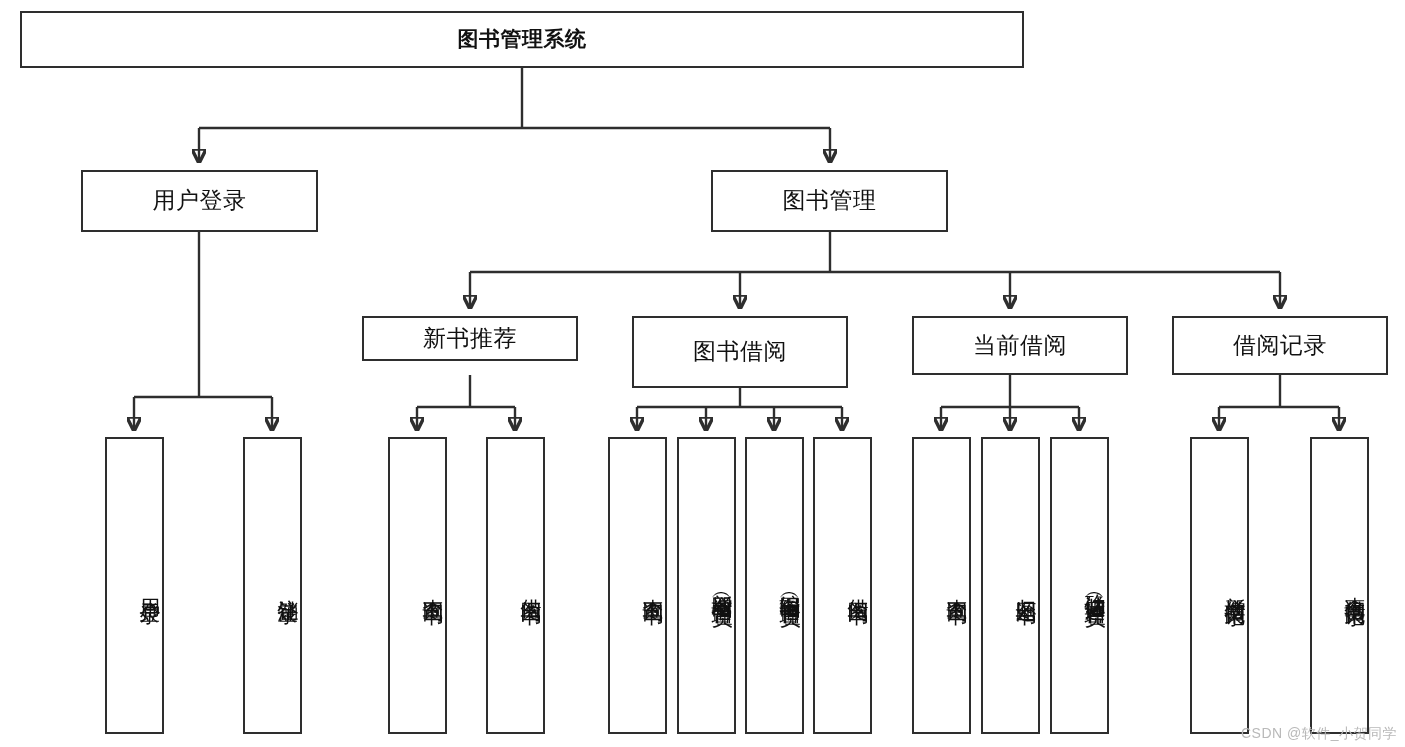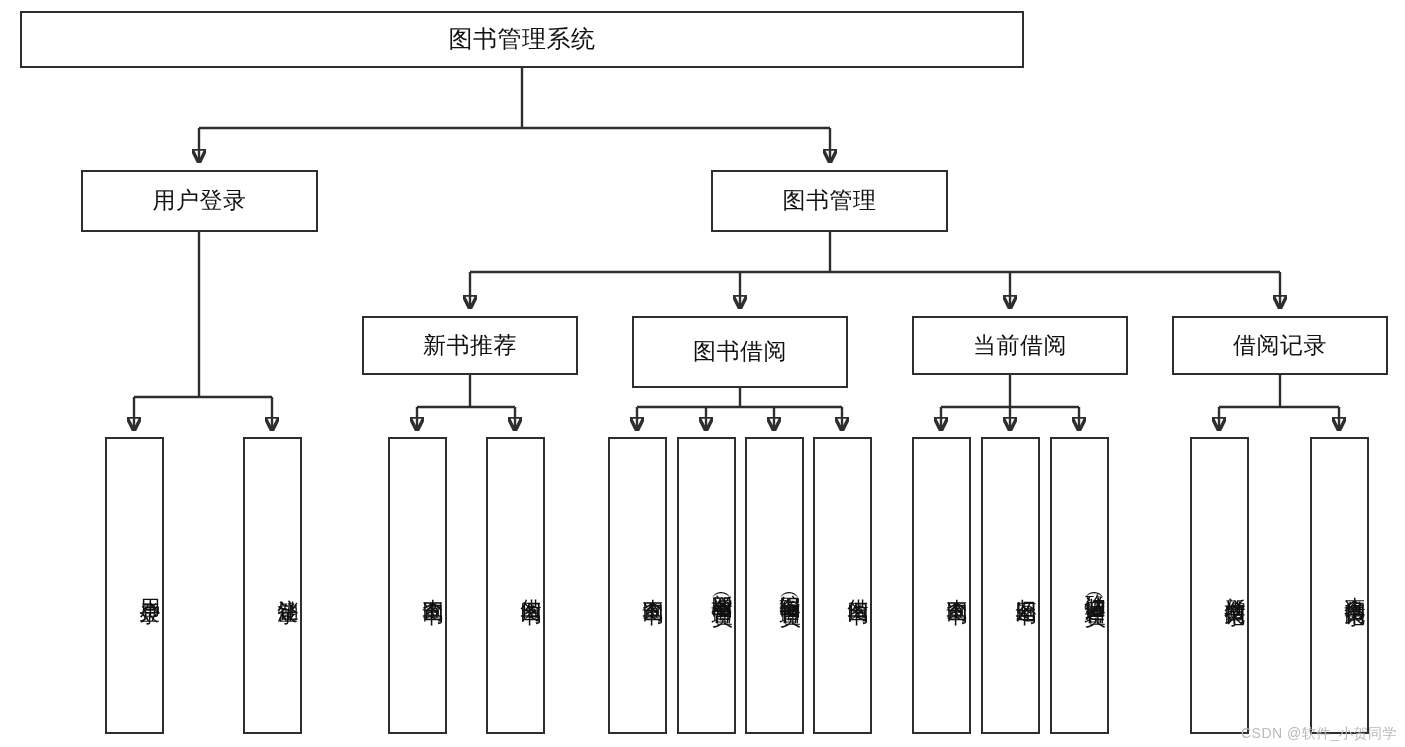--- a/index.html
+++ b/index.html
@@ -42,21 +42,21 @@
     padding: 6px 0;
     align-items: flex-start;
     justify-content: center;
   }
   .node.vert .vlabel {
     writing-mode: vertical-rl;
     text-orientation: upright;
     display: block;
     text-align: left;
   }
-  .node.root { font-size: 24px; }
+  .node.root { font-size: 21px; font-weight: bold; }
   svg.edges {
     position: absolute;
     left: 0;
     top: 0;
     width: 1405px;
     height: 747px;
     pointer-events: none;
   }
   svg.edges line, svg.edges path {
     stroke: #2e2e2e;
@@ -130,21 +130,21 @@
     <span>图书管理系统</span>
   </div>
 
   <div class="node horiz" style="left:81px; top:170px; width:237px; height:62px;">
     <span>用户登录</span>
   </div>
   <div class="node horiz" style="left:711px; top:170px; width:237px; height:62px;">
     <span>图书管理</span>
   </div>
 
-  <div class="node horiz" style="left:362px; top:316px; width:216px; height:59px;">
+  <div class="node horiz" style="left:362px; top:316px; width:216px; height:45px;">
     <span>新书推荐</span>
   </div>
   <div class="node horiz" style="left:632px; top:316px; width:216px; height:72px;text-align:right;">
     <span>图书借阅</span>
   </div>
   <div class="node horiz" style="left:902px; top:316px; width:216px; height:59px;margin-left:10px;">
     <span>当前借阅</span>
   </div>
   <div class="node horiz" style="left:1172px; top:316px; width:216px; height:59px;">
     <span>借阅记录</span>

